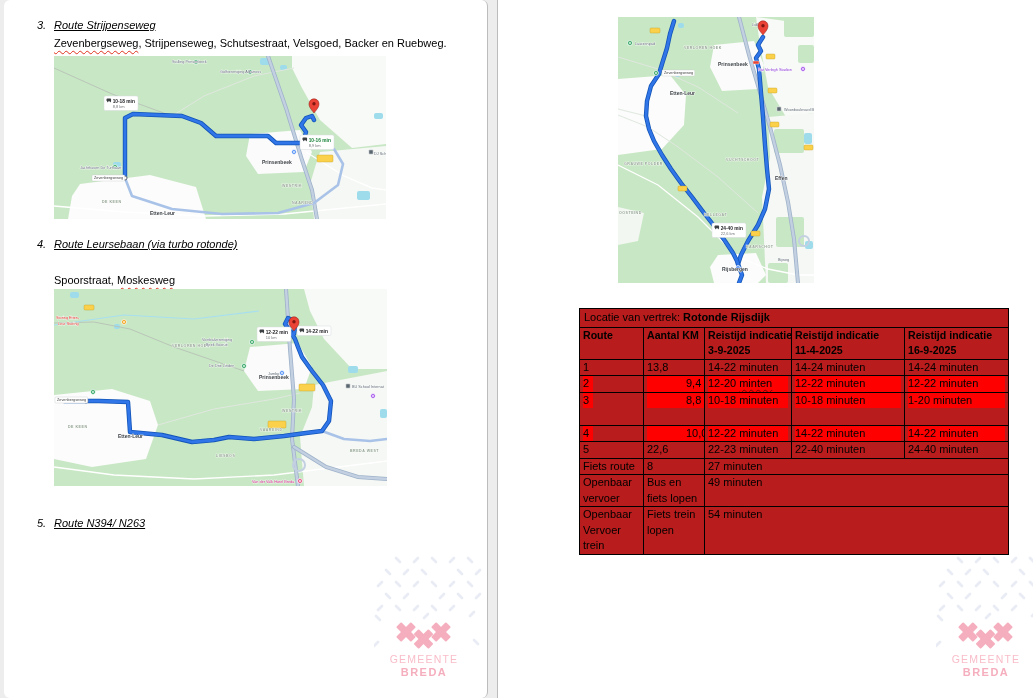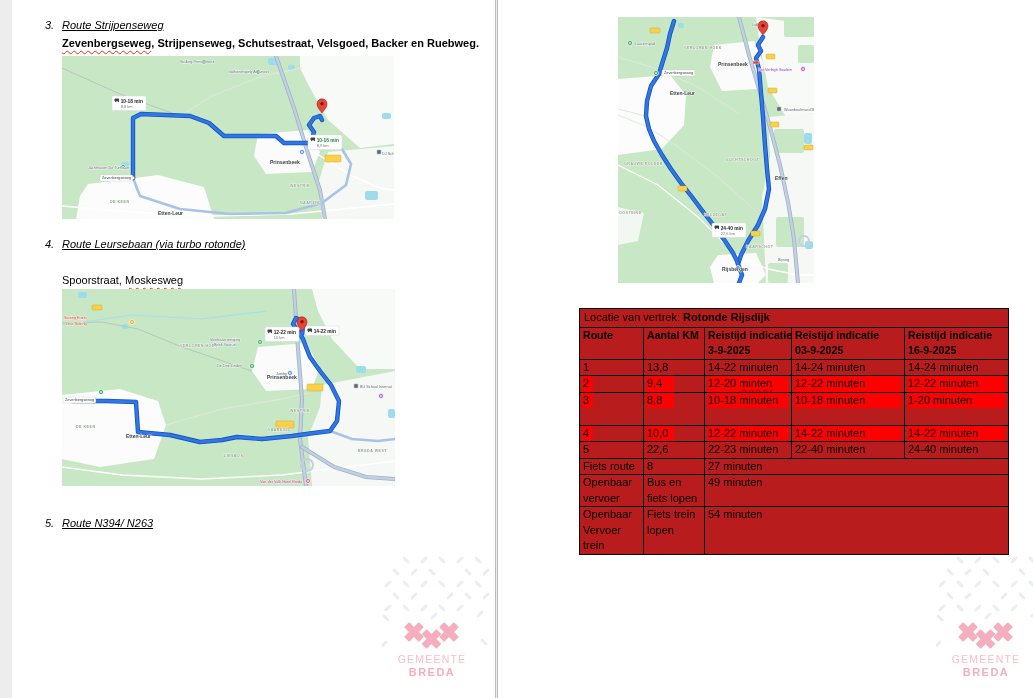--- a/index.html
+++ b/index.html
@@ -1,50 +1,50 @@
 <!DOCTYPE html>
 <html><head>
 <meta charset="utf-8">
 <style>
   html,body{margin:0;padding:0;}
   body{background:#ededed;font-family:"Liberation Sans",sans-serif;-webkit-font-smoothing:antialiased;}
   .canvas{position:relative;width:1033px;height:698px;overflow:hidden;background:#ededed;}
   .page{position:absolute;top:0;height:698px;background:#ffffff;overflow:hidden;}
-  .page-left{left:12px;width:483px;border-right:1px solid #bcbcbc;}
+  .page-left{left:4px;width:483px;border-right:1px solid #bcbcbc;border-radius:6px;}
   .page-right{left:497px;width:536px;border-left:1px solid #bcbcbc;}
   .doc-head{position:absolute;font-size:11px;font-style:italic;color:#000;white-space:nowrap;}
   .doc-head .num{display:inline-block;width:17px;}
   .doc-head .title{text-decoration:underline;}
   .doc-line{position:absolute;font-size:11px;color:#000;white-space:nowrap;}
   .spell{text-decoration-line:underline;text-decoration-style:wavy;text-decoration-color:#e0321e;text-decoration-thickness:1px;text-underline-offset:2.5px;}
   .map{position:absolute;overflow:hidden;}
   .map svg{display:block;}
   .rtable{position:absolute;border-collapse:collapse;table-layout:fixed;font-size:11px;line-height:15.5px;color:#000;background:#b91c1c;}
   .rtable td{border:1px solid #000;vertical-align:top;padding:0 3px;overflow:hidden;}
   .rtable .cap{padding:1px 4px;}
   .rtable .th{font-weight:bold;}
   .rtable .th div{white-space:nowrap;font-size:10.6px;}
   .hl{background:#fe0000;display:inline-block;}
   .hl-full{width:100%;}
-  .hl-km{min-width:27px;}
+  .hl-km{min-width:27px;padding-left:39px;}
   .hl-num{min-width:10px;}
   .tblspell{text-decoration-line:underline;text-decoration-style:wavy;text-decoration-color:#7a0000;text-decoration-thickness:1px;text-underline-offset:2px;}
   .watermark{position:absolute;}
 </style>
 </head>
 <body>
 
 <div class="canvas">
 
   <div class="page page-left">
 
     <div class="doc-head" style="left:33px;top:19px;">
       <span class="num">3.</span><span class="title">Route Strijpenseweg</span>
     </div>
-    <div class="doc-line" style="left:50px;top:37px;font-weight:bold;"><span class="spell">Zevenbergseweg</span><span>, Strijpenseweg, Schutsestraat, Velsgoed, Backer en Ruebweg.</span></div>
+    <div class="doc-line" style="left:50px;top:37px;"><span class="spell">Zevenbergseweg</span><span>, Strijpenseweg, Schutsestraat, Velsgoed, Backer en Ruebweg.</span></div>
     <div class="map" style="left:50px;top:56px;width:332px;height:163px;">
         <svg viewBox="0 0 332 163" width="332" height="163">
           <rect x="0" y="0" width="332" height="163" fill="#c8e7c4"></rect>
           <polygon points="238,0 332,0 332,88 298,92 266,64 248,32 238,12" fill="#f8faf7"></polygon>
           <polygon points="266,96 332,90 332,163 260,163 256,128 262,108" fill="#f5f8f4"></polygon>
           <polygon points="26,128 96,119 142,131 152,163 14,163 18,140" fill="#fbfcfb"></polygon>
           <polygon points="196,78 246,74 258,96 250,116 204,118 192,100" fill="#fafbfa"></polygon>
           <rect x="206" y="2" width="10" height="7" rx="2" fill="#9edcec"></rect>
           <rect x="226" y="9" width="7" height="5" rx="2" fill="#9edcec"></rect>
           <rect x="59" y="106" width="8" height="7" rx="2" fill="#9edcec"></rect>
@@ -391,21 +391,21 @@
             </td>
             <td class="th">
               <div>Aantal KM</div>
             </td>
             <td class="th">
               <div>Reistijd indicatie</div>
               <div>3-9-2025</div>
             </td>
             <td class="th">
               <div>Reistijd indicatie</div>
-              <div>03-9-2025</div>
+              <div>11-4-2025</div>
             </td>
             <td class="th">
               <div>Reistijd indicatie</div>
               <div>16-9-2025</div>
             </td>
           </tr>
           <tr style="height: 16px;">
             <td><span>1</span></td>
             <td><span>13,8</span></td>
             <td><span>14-22 minuten</span></td>

